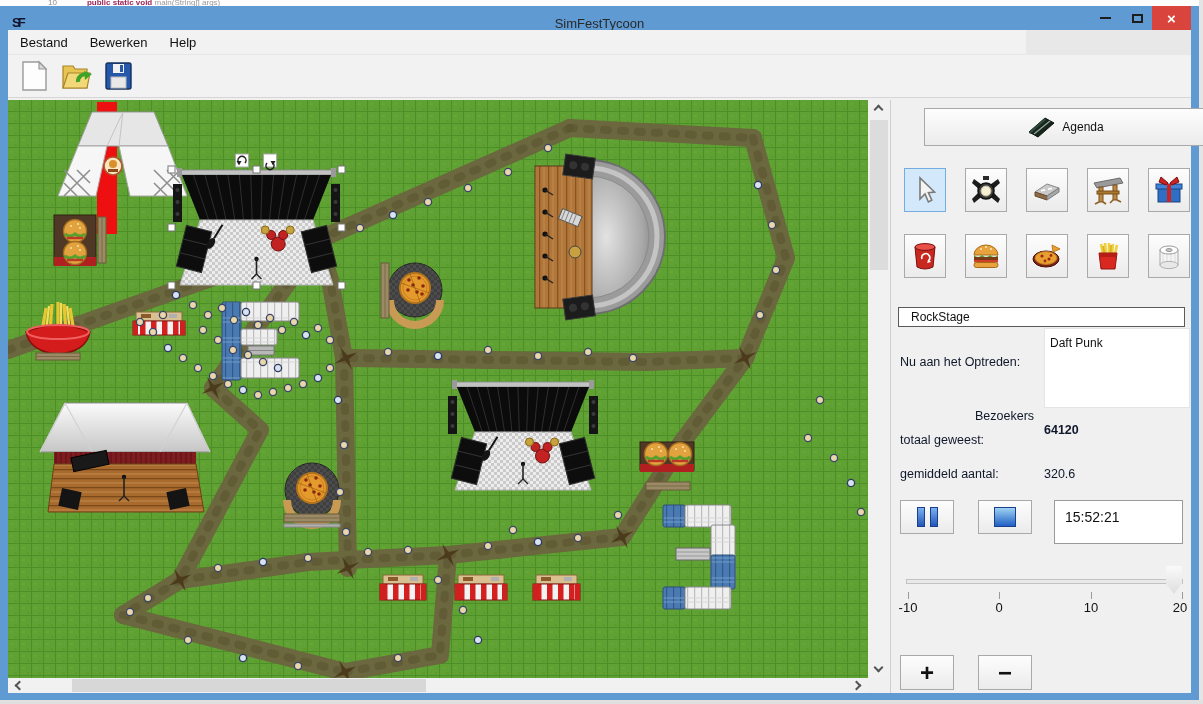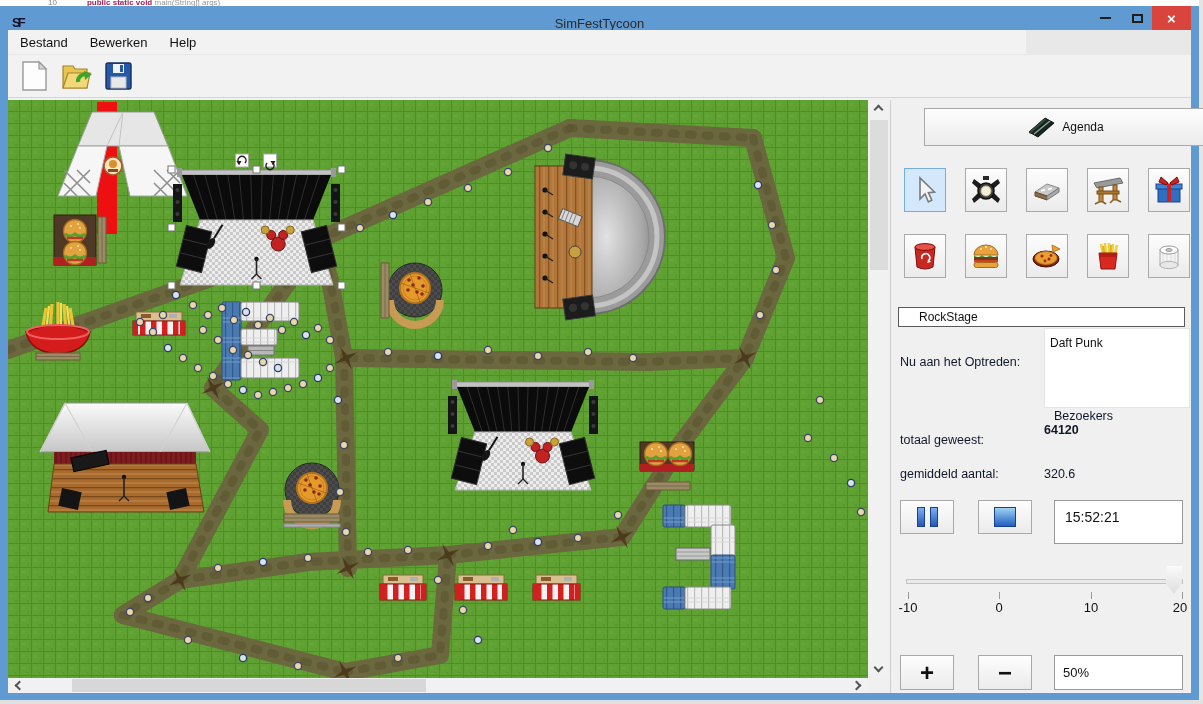--- a/index.html
+++ b/index.html
@@ -49,21 +49,21 @@
   .chev.left { left:8px; top:4px;  transform:rotate(-45deg); }
   .chev.right{ left:3px; top:4px;  transform:rotate(135deg); }
 
   
   #panel { left:890px; top:100px; width:301px; height:593px; background:#f0f0f0; border-left:1px solid #cfcfcf; }
   .btn { position:absolute; background:linear-gradient(#fdfdfd,#ebebeb); border:1px solid #a9a9a9; display:flex; align-items:center; justify-content:center; cursor:default; }
   .btn.sel { background:#d3e8fb; border:1px solid #74aee0; }
   #agenda-btn { left:9px; top:8px; width:282px; height:38px; gap:6px; font-size:12px; color:#111;margin-left:24px; }
   .tool { width:42px; height:44px; }
   .field { position:absolute; background:#fff; font-size:12px; color:#111; }
-  #stage-name-field { left:7px; top:207px; width:287px; height:20px; border:1px solid #5a5a5a; line-height:18px; padding-left:20px; }
+  #stage-name-field { left:7px; top:207px; width:287px; height:20px; border:1px solid #5a5a5a; line-height:18px; padding-left:12px; }
   #performer-box { left:153px; top:228px; width:146px; height:80px; border:1px solid #e4e4e4; padding:7px 0 0 5px; }
   .plabel { position:absolute; font-size:12.5px; color:#0f172a; white-space:nowrap; }
   #pause-btn { left:9px; top:400px; width:54px; height:34px; gap:5px; }
   #pause-btn i { width:8px; height:20px; background:linear-gradient(#7db1f0,#2256b8); border:1px solid #1a3f8f; }
   #stop-btn { left:87px; top:400px; width:54px; height:34px; }
   #stop-btn i { width:22px; height:20px; background:linear-gradient(#9fd2f2,#1f5fc4); border:1px solid #1a3f8f; }
   #time-field { left:163px; top:400px; width:129px; height:44px; border:1px solid #9a9a9a; font-size:14px; line-height:32px; padding-left:10px; }
   #slider-track { left:15px; top:479px; width:277px; height:5px; background:#e9e9e9; border:1px solid #c2c2c2; }
   #slider-thumb { left:275px; top:466px; width:16px; height:28px; background:linear-gradient(#fafafa,#dedede); clip-path:polygon(0 0,100% 0,100% 62%,50% 100%,0 62%); filter:drop-shadow(0 0 1px #808080); }
   .tickmark { position:absolute; width:1px; height:7px; background:#9a9a9a; top:492px; }
@@ -748,21 +748,21 @@
       <path d="M10,10 V23 M14,10 V24 M18,10 V24 M22,10 V23" stroke="#dcdcdc"></path>
       <ellipse cx="16" cy="9" rx="9" ry="4" fill="#ffffff" stroke="#999"></ellipse>
       <ellipse cx="16" cy="9" rx="3.2" ry="1.5" fill="#c8c8c8" stroke="#999"></ellipse>
       <ellipse cx="16" cy="24" rx="9" ry="3.6" fill="#e8e8e8" stroke="#b0b0b0"></ellipse>
     </svg>
   </div>
 
   <div id="stage-name-field" class="field">RockStage</div>
   <div id="performer-box" class="field">Daft Punk</div>
   <div class="plabel" style="left:9px;top:255px;">Nu aan het Optreden:</div>
-  <div class="plabel" style="left:76px;top:309px;width:146px;text-align:right;">Bezoekers</div>
+  <div class="plabel" style="left:84px;top:309px;width:146px;text-align:left;">Bezoekers</div>
   <div class="plabel" style="left:9px;top:333px;">totaal geweest:</div>
   <div class="plabel" style="left:153px;top:323px;font-weight:bold;">64120</div>
   <div class="plabel" style="left:9px;top:367px;">gemiddeld aantal:</div>
   <div class="plabel" style="left:153px;top:367px;">320.6</div>
 
   <div id="pause-btn" class="btn">
       <i></i>
       <i></i>
     </div>
   <div id="stop-btn" class="btn">
@@ -776,16 +776,15 @@
   <div class="tickmark" style="left:108px;"></div>
   <div class="tickmark" style="left:200px;"></div>
   <div class="tickmark" style="left:291px;"></div>
   <div class="ticklabel" style="left:0px;">-10</div>
   <div class="ticklabel" style="left:91px;">0</div>
   <div class="ticklabel" style="left:183px;">10</div>
   <div class="ticklabel" style="left:272px;">20</div>
 
   <div id="plus-btn" class="btn">+</div>
   <div id="minus-btn" class="btn">−</div>
-  <div id="zoom-field" class="field">50%</div>
 </div>
 
 <div id="bottom-sliver" class="abs"></div>
 
 </body></html>

